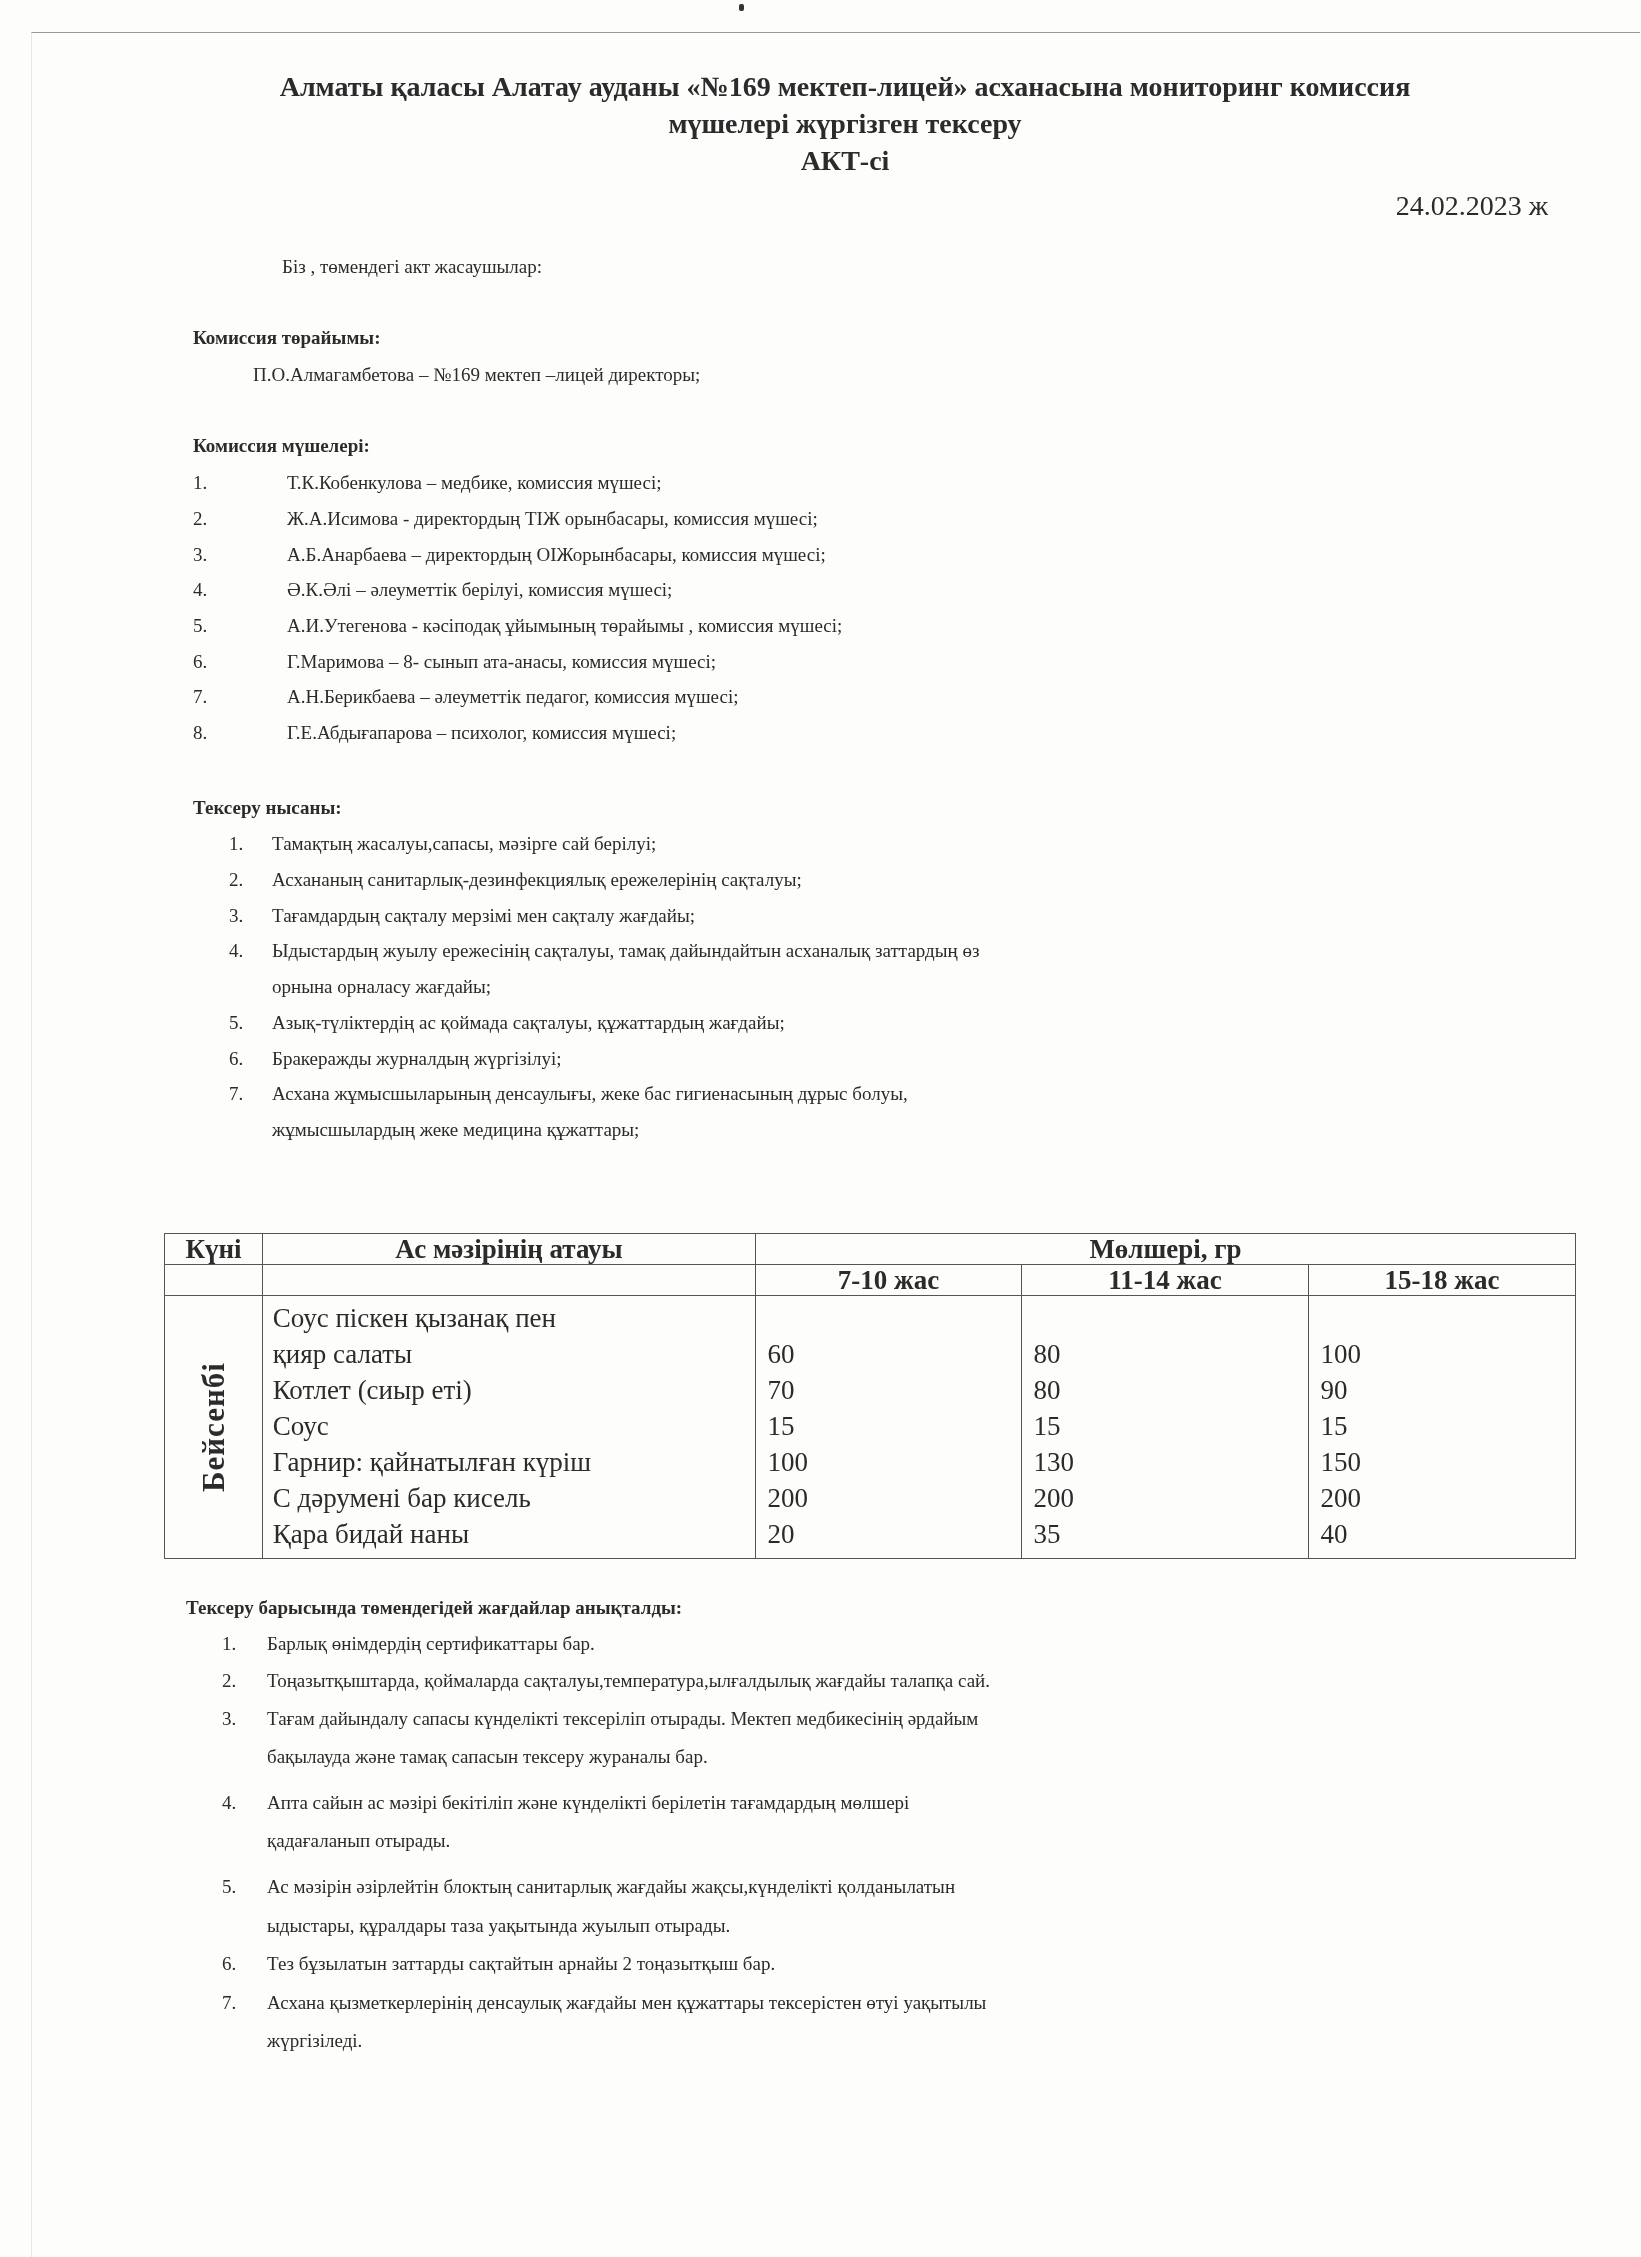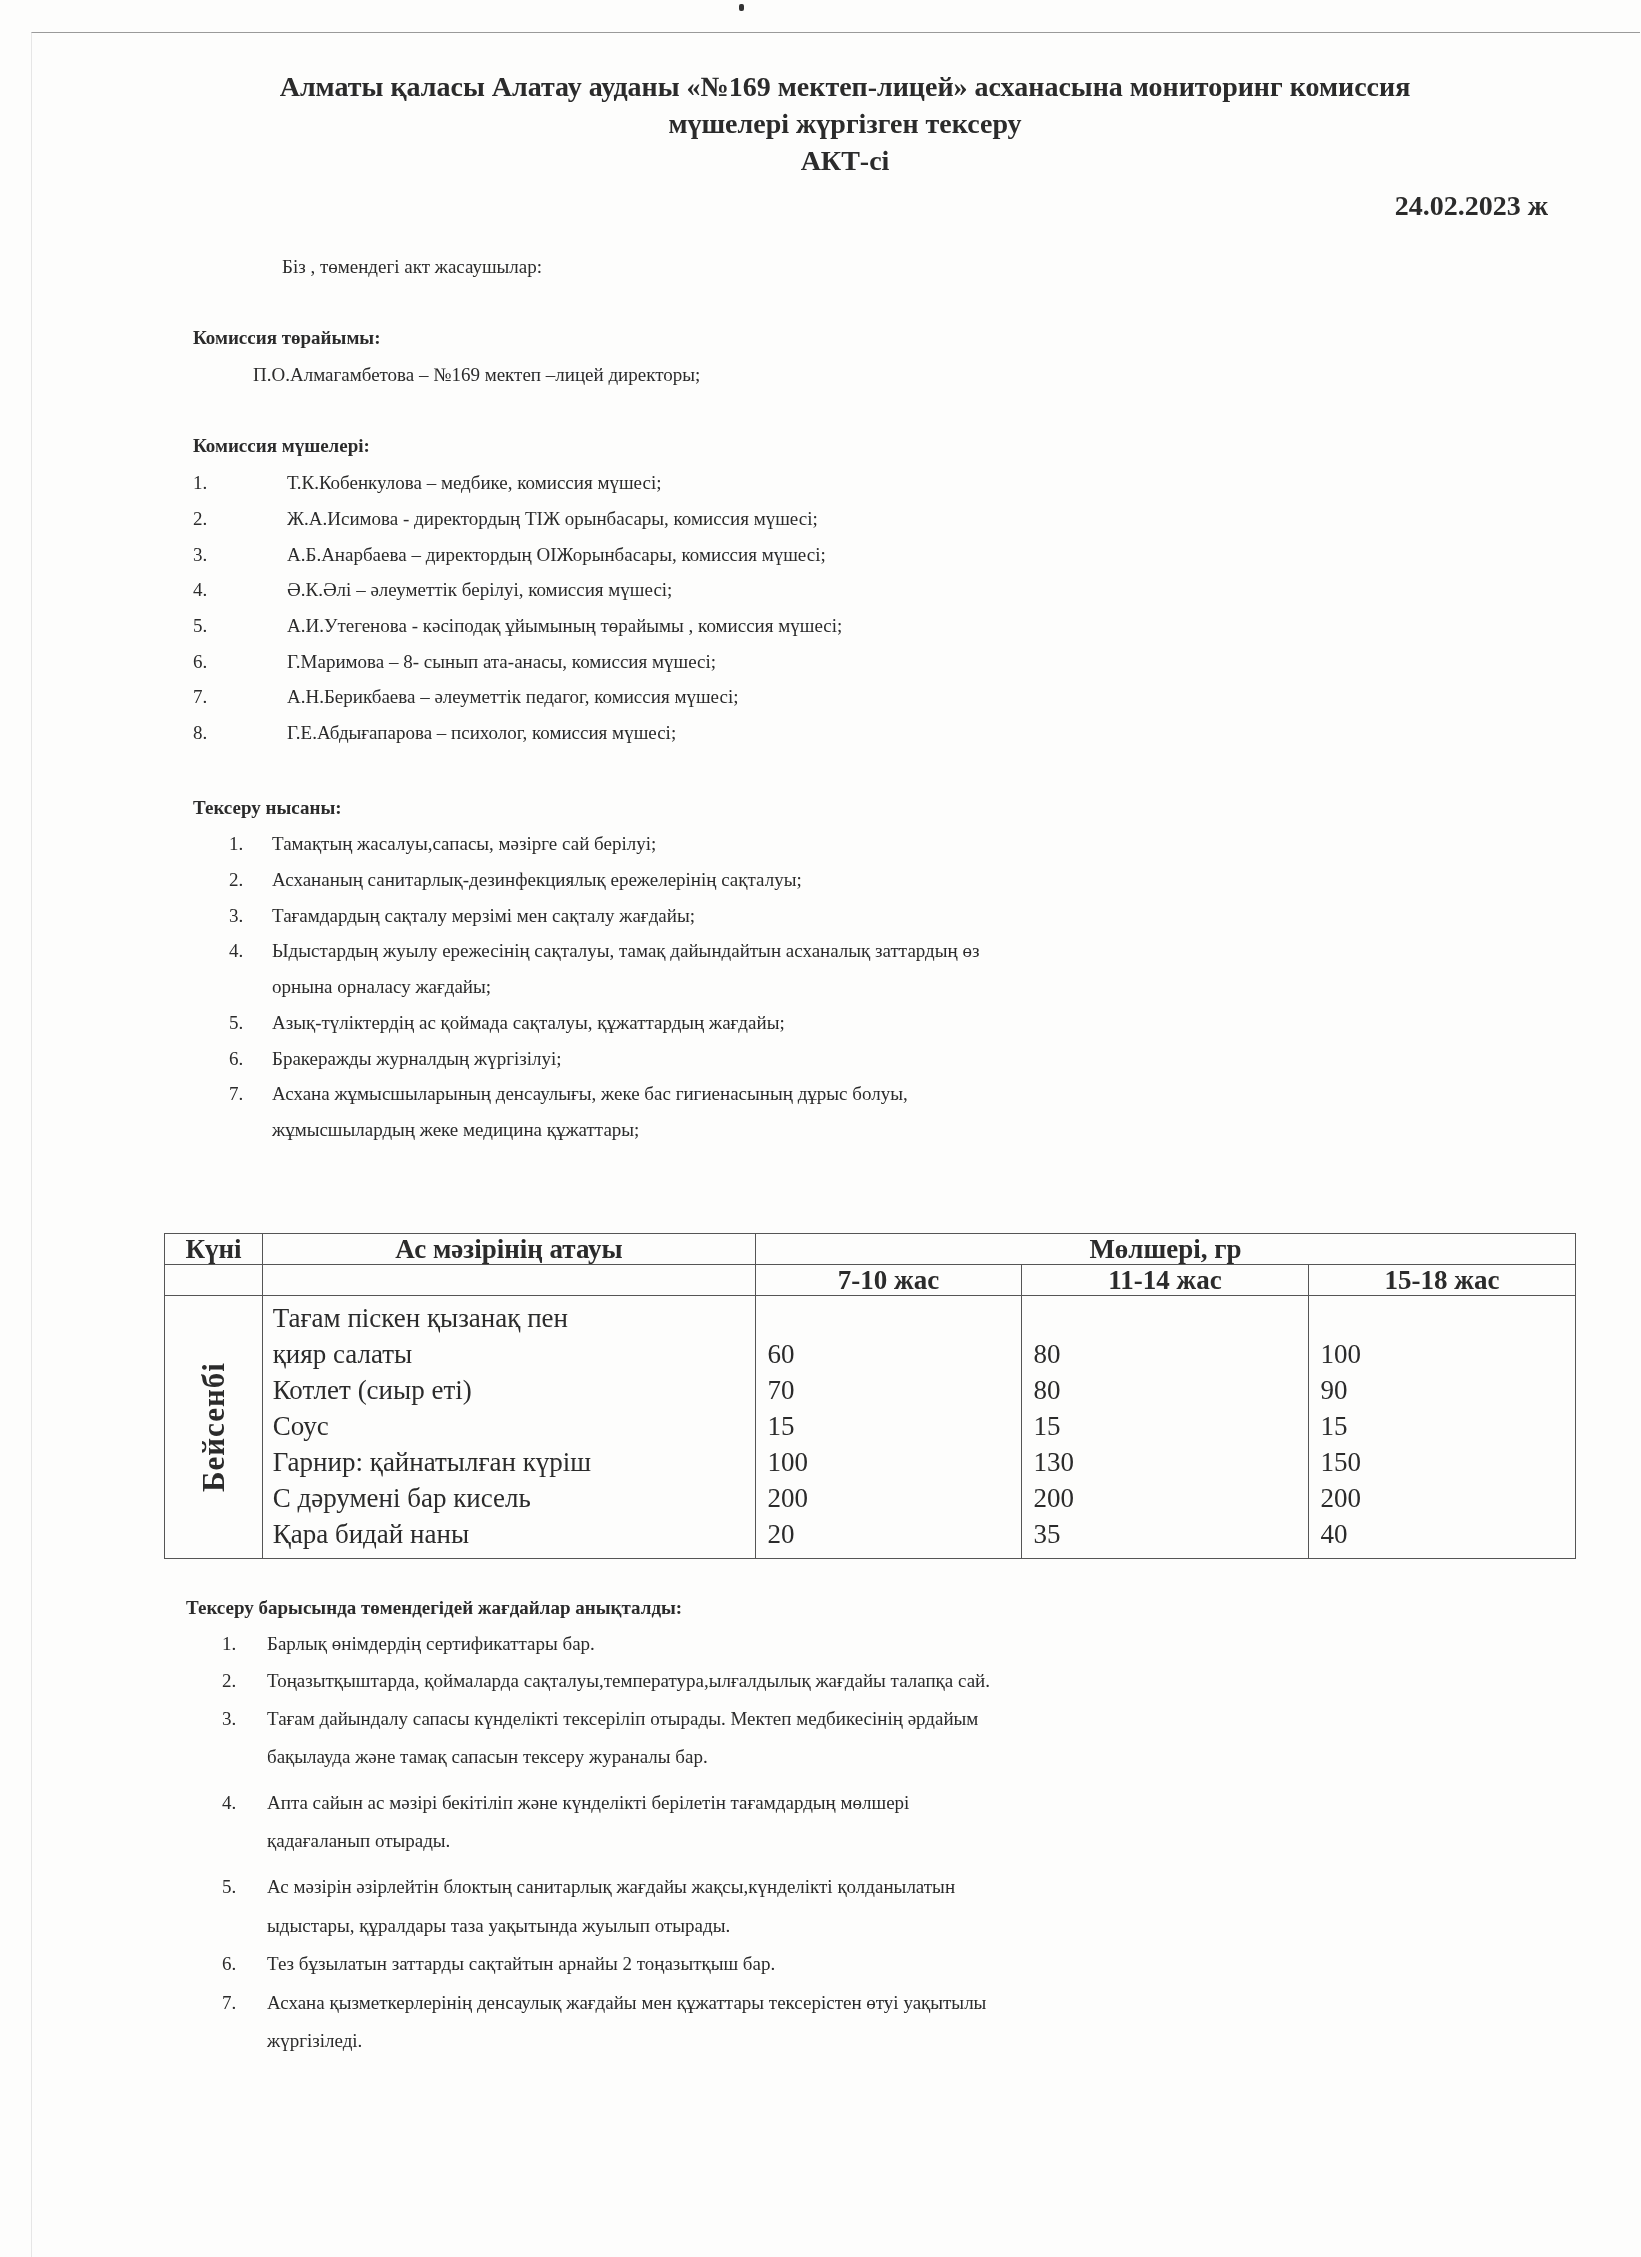--- a/index.html
+++ b/index.html
@@ -6,21 +6,21 @@
   body {
     width: 1641px; height: 2257px; position: relative; overflow: hidden;
     background: #fdfdfc;
     font-family: "Liberation Serif", "DejaVu Serif", serif;
     color: #2b2b2b;
   }
   .scan-mark { position: absolute; left: 739px; top: 3.9px; width: 4.8px; height: 6.8px; background: #333; border-radius: 1.9px; }
   .page-border { position: absolute; left: 31px; top: 32px; width: 1608px; height: 2230px; border-top: 1.9px solid #9a9a9a; border-left: 1px solid #e6e6e6; }
   .abs { position: absolute; white-space: nowrap; }
   .title { left: 145px; width: 1400px; text-align: center; font-weight: bold; font-size: 28px; line-height: 1; }
-  .date { right: 93px; top: 190px; font-weight: bold; font-size: 28px; }
+  .date { right: 93px; top: 190px; font-weight: normal; font-size: 28px; }
   .txt { font-size: 19px; line-height: 1; }
   .bold { font-weight: bold; }
 
   table.menu {
     position: absolute; left: 164px; top: 1233px; width: 1412px;
     border-collapse: collapse; font-size: 27px;
   }
   table.menu td { border: 1.9px solid #555; padding: 0; vertical-align: top; }
   .th { font-weight: bold; text-align: center; height: 30px; line-height: 30px; }
   .day-cell { position: relative; }
@@ -110,21 +110,21 @@
     <td class="th">7-10 жас</td>
     <td class="th">11-14 жас</td>
     <td class="th">15-18 жас</td>
   </tr>
   <tr style="height:263px;">
     <td class="day-cell">
       <span class="day-label">Бейсенбі</span>
     </td>
     <td>
       <div class="cell-lines">
-        <div>Тағам піскен қызанақ пен</div>
+        <div>Соус піскен қызанақ пен</div>
         <div>қияр салаты</div>
         <div>Котлет (сиыр еті)</div>
         <div>Соус</div>
         <div>Гарнир: қайнатылған күріш</div>
         <div>С дәрумені бар кисель</div>
         <div>Қара бидай наны</div>
       </div>
     </td>
     <td>
       <div class="val-lines">

